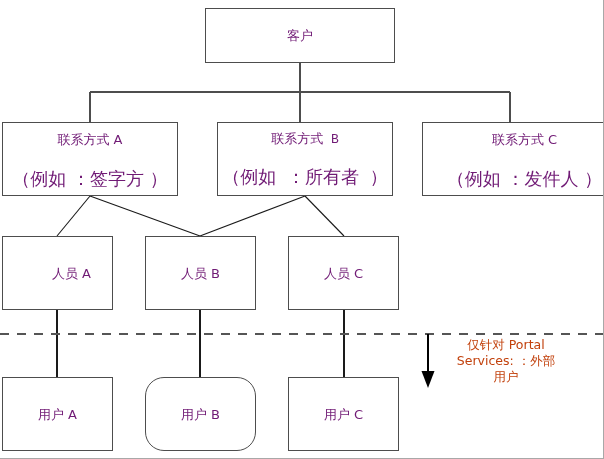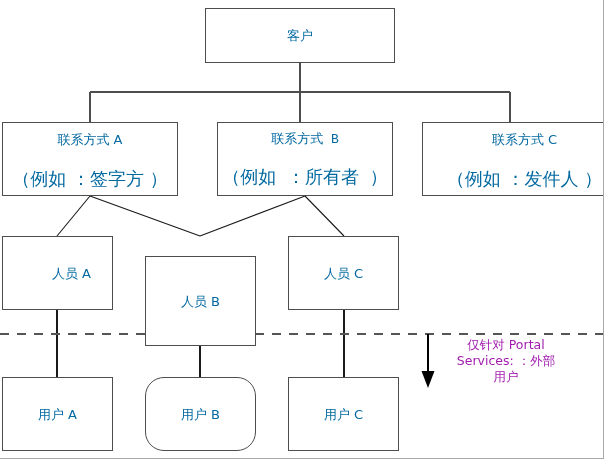--- a/index.html
+++ b/index.html
@@ -31,55 +31,55 @@
   .node {
     position: absolute;
     box-sizing: border-box;
     background: #ffffff;
     border: 1px solid #4d4d4d;
     display: flex;
     flex-direction: column;
     align-items: center;
     justify-content: center;
     text-align: center;
-    color: #0369a1;
+    color: #701a75;
     z-index: 3;
   }
   .node .line1 {
     font-size: 13px;
     line-height: 19px;
     white-space: nowrap;
   }
   .node .line2 {
     font-size: 18px;
     line-height: 19px;
     white-space: nowrap;
   }
   .node.two-line .line1 { margin-bottom: 20px; }
 
   #customer-box { left: 205px; top: 8px; width: 190px; height: 55px; }
   #contact-a { left: 2px;   top: 122px; width: 176px; height: 74px; }
   #contact-b { left: 217px; top: 122px; width: 176px; height: 74px; font-family: Liberation Mono, monospace; }
   #contact-c { left: 422px; top: 122px; width: 205px; height: 74px; }
   #person-a  { left: 2px;   top: 236px; width: 111px; height: 74px; padding-left: 28px; }
-  #person-b  { left: 145px; top: 236px; width: 111px; height: 90px; margin-top: 20px; }
+  #person-b  { left: 145px; top: 236px; width: 111px; height: 74px; }
   #person-c  { left: 288px; top: 236px; width: 111px; height: 74px; }
   #user-a    { left: 2px;   top: 377px; width: 111px; height: 74px; }
   #user-b    { left: 145px; top: 377px; width: 111px; height: 74px; border-radius: 19px; }
   #user-c    { left: 288px; top: 377px; width: 111px; height: 74px; }
 
   #portal-note {
     position: absolute;
     left: 441px;
     top: 337px;
     width: 130px;
     text-align: center;
     font-size: 12.5px;
     line-height: 16px;
-    color: #a21caf;
+    color: #c2410c;
     z-index: 3;
   }
 </style>
 </head>
 <body>
 
 <div id="canvas">
 
   <svg class="wires" viewBox="0 0 604 459" xmlns="http://www.w3.org/2000/svg">
     <g stroke="#4d4d4d" stroke-width="1.2" fill="none" shape-rendering="crispEdges">

